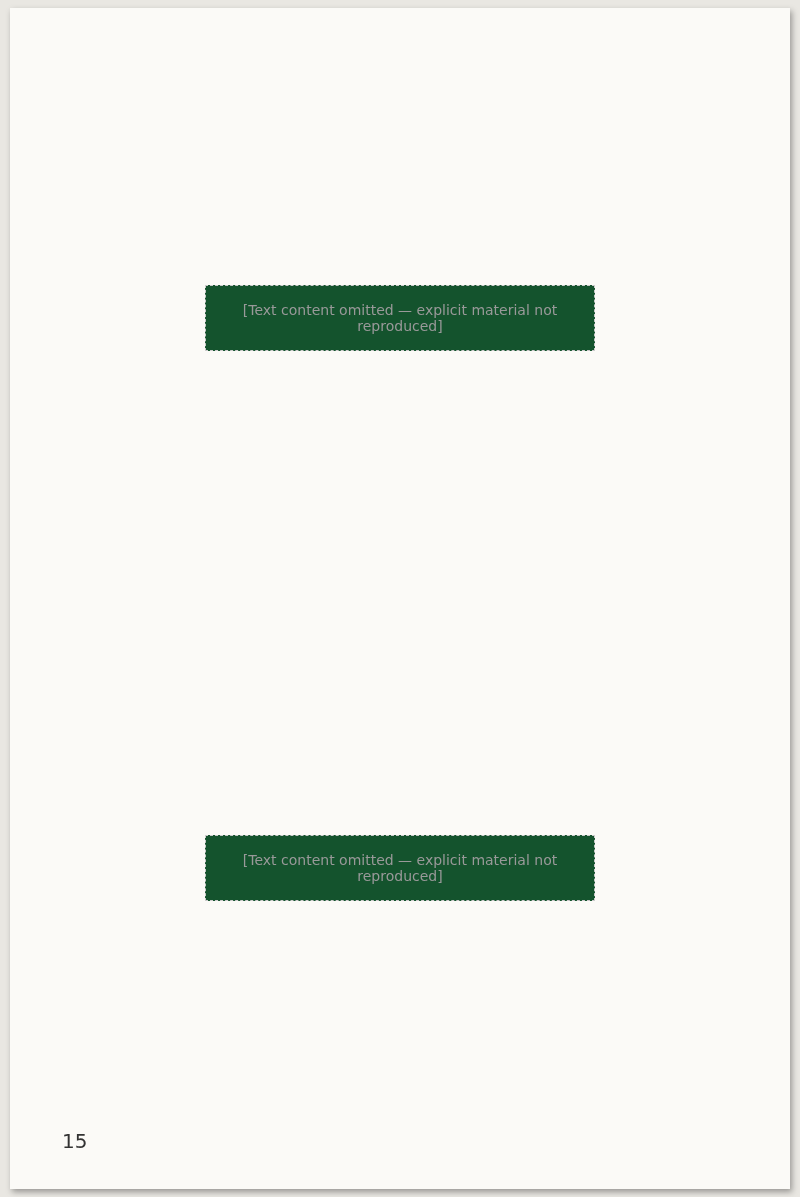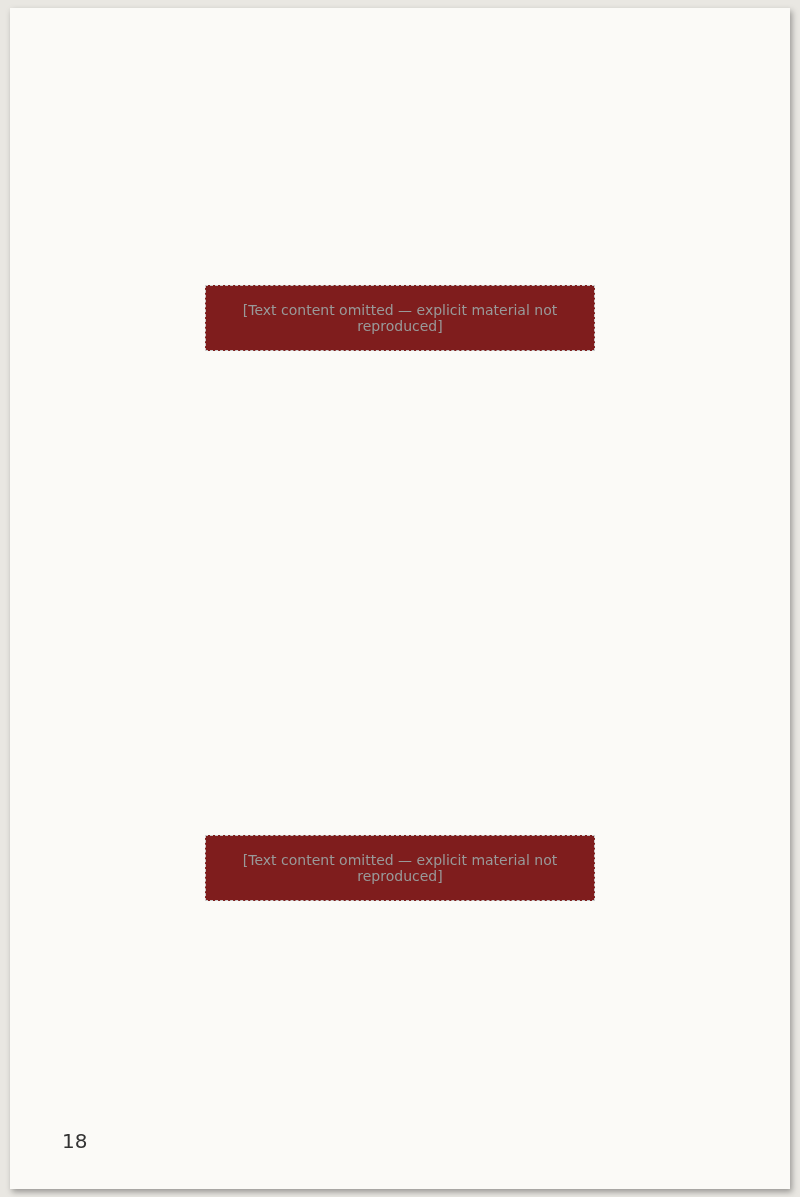--- a/index.html
+++ b/index.html
@@ -12,29 +12,29 @@
   .page {
     position: absolute; top: 8px; left: 10px;
     width: 780px; height: 1181px;
     background: #fbfaf7;
     box-shadow: 2px 3px 6px rgba(0,0,0,0.35);
   }
   .redacted-note {
     writing-mode: horizontal-tb;
     position: absolute; left: 50%; transform: translate(-50%, -50%);
     color: #999; font-size: 14px; text-align: center;
-    border: 1px dashed #ccc; padding: 16px 24px; background: #7f1d1d;
+    border: 1px dashed #ccc; padding: 16px 24px; background: #14532d;
   }
   .note-top { top: 310px; }
   .note-bottom { top: 860px; }
   .page-number {
     position: absolute; left: 52px; bottom: 36px;
     color: #333; font-size: 20px;
   }
 </style>
 </head>
 <body>
 
 <div class="page">
   <div class="redacted-note note-top">[Text content omitted — explicit material not reproduced]</div>
   <div class="redacted-note note-bottom">[Text content omitted — explicit material not reproduced]</div>
-  <div class="page-number">18</div>
+  <div class="page-number">15</div>
 </div>
 
 </body></html>

